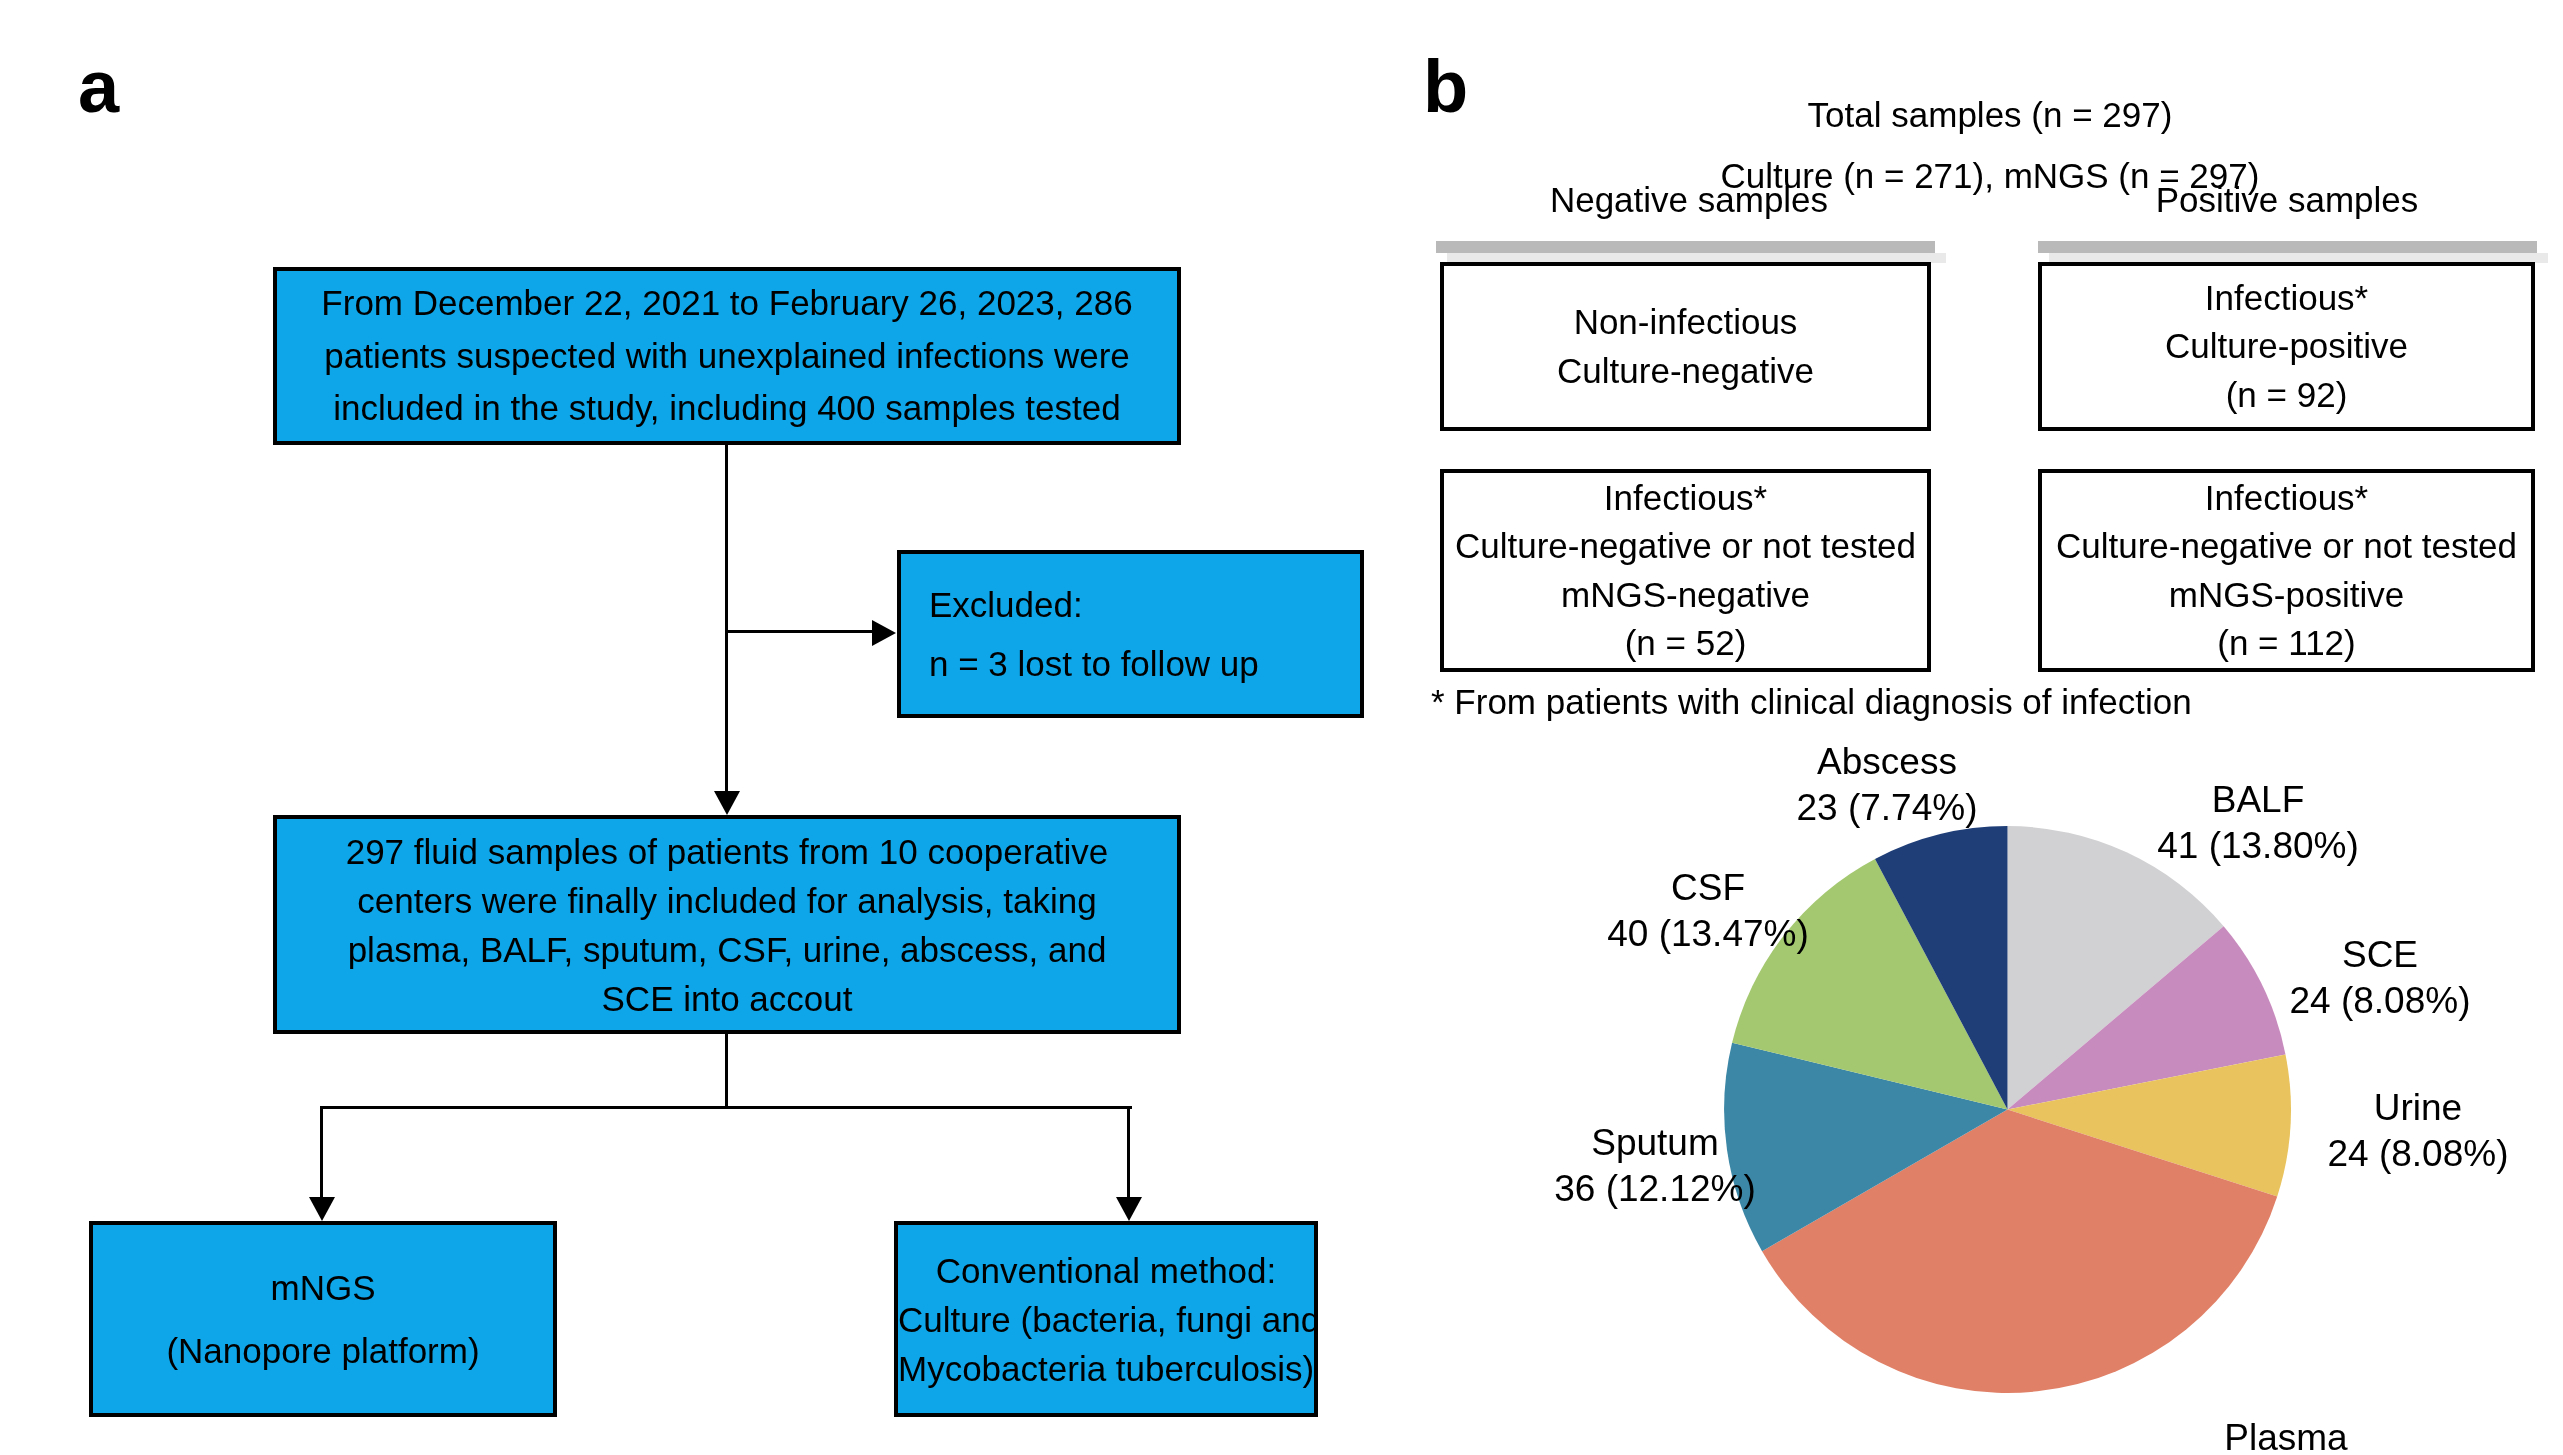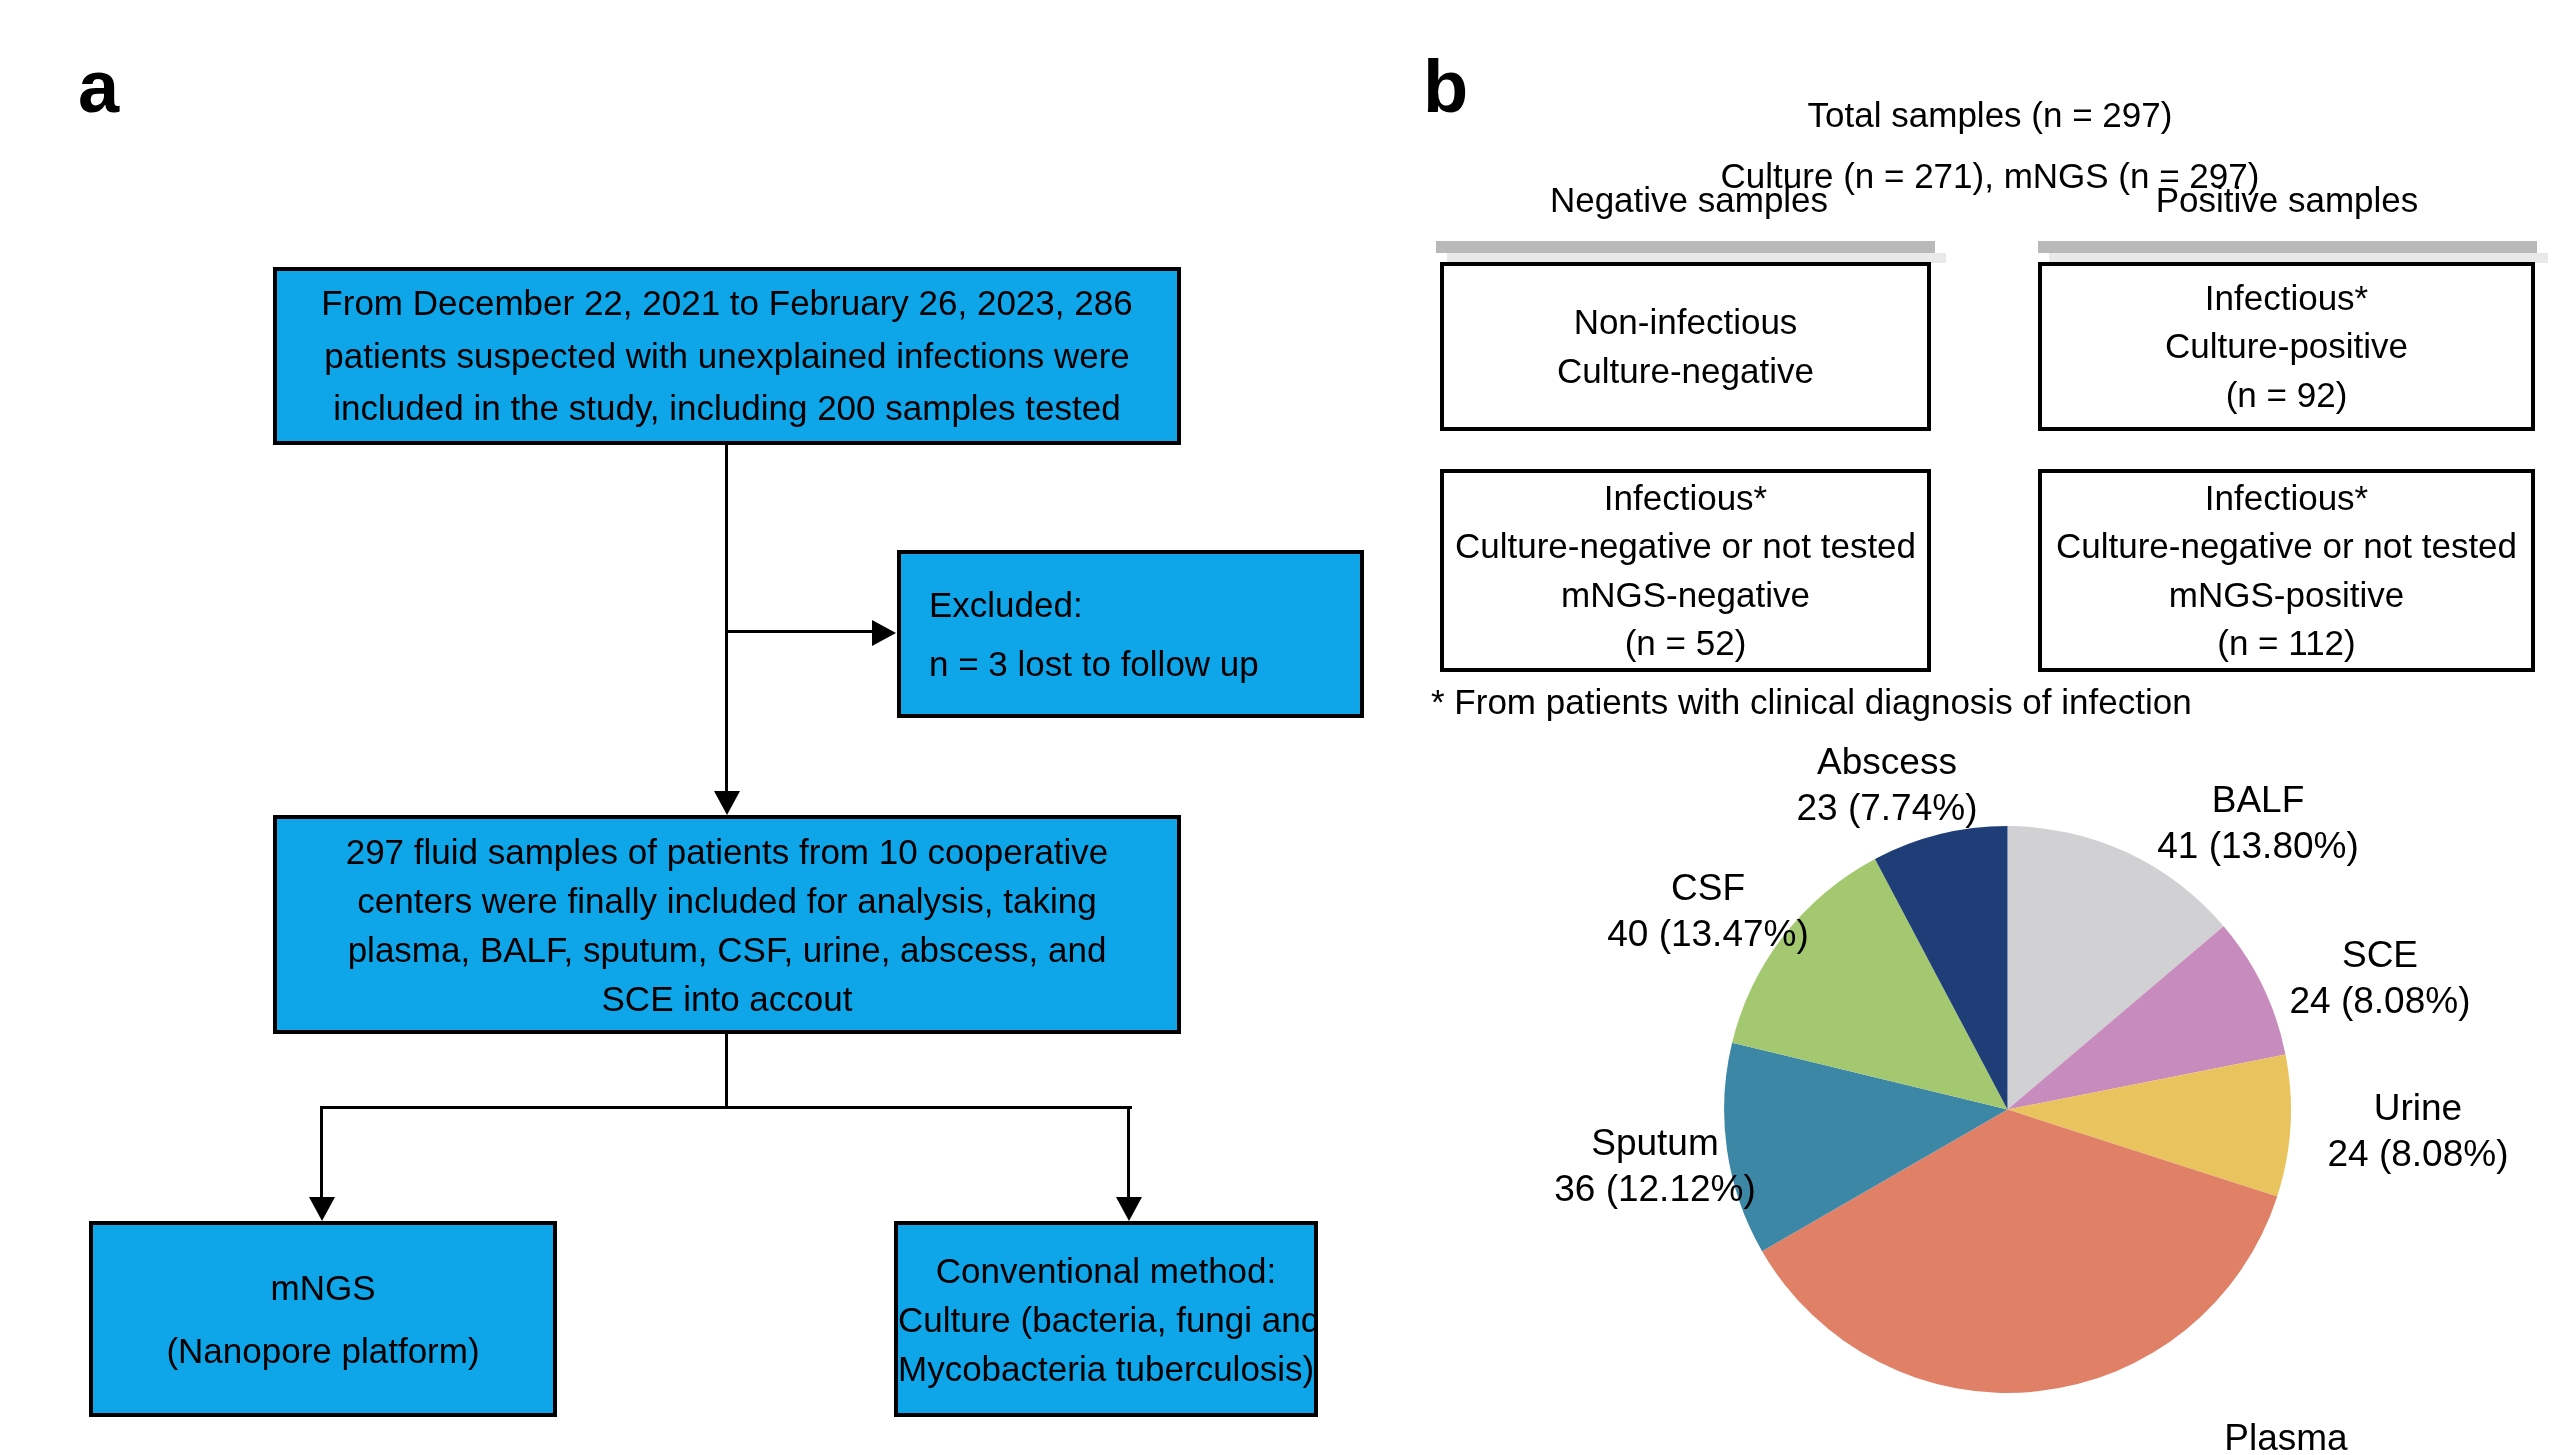--- a/index.html
+++ b/index.html
@@ -78,21 +78,21 @@
 </head>
 <body>
 
 <div id="figure">
 
   <div class="panel-label" style="left:78px;top:50px;">a</div>
 
   <div class="fbox" style="left:273px;top:267px;width:908px;height:178px;">
     <div class="ln">From December 22, 2021 to February 26, 2023, 286</div>
     <div class="ln">patients suspected with unexplained infections were</div>
-    <div class="ln">included in the study, including 200 samples tested</div>
+    <div class="ln">included in the study, including 400 samples tested</div>
   </div>
 
   <div class="line-v" style="left:725px;top:445px;height:348px;"></div>
   <div class="arrow-down" style="left:714px;top:791px;"></div>
 
   <div class="line-h" style="left:725px;top:630px;width:148px;"></div>
   <div class="arrow-right" style="left:872px;top:620px;"></div>
 
   <div class="fbox" style="left:897px;top:550px;width:467px;height:168px;align-items:flex-start;padding-left:28px;text-align:left;line-height:1.7;">
     <div class="ln">Excluded:</div>

